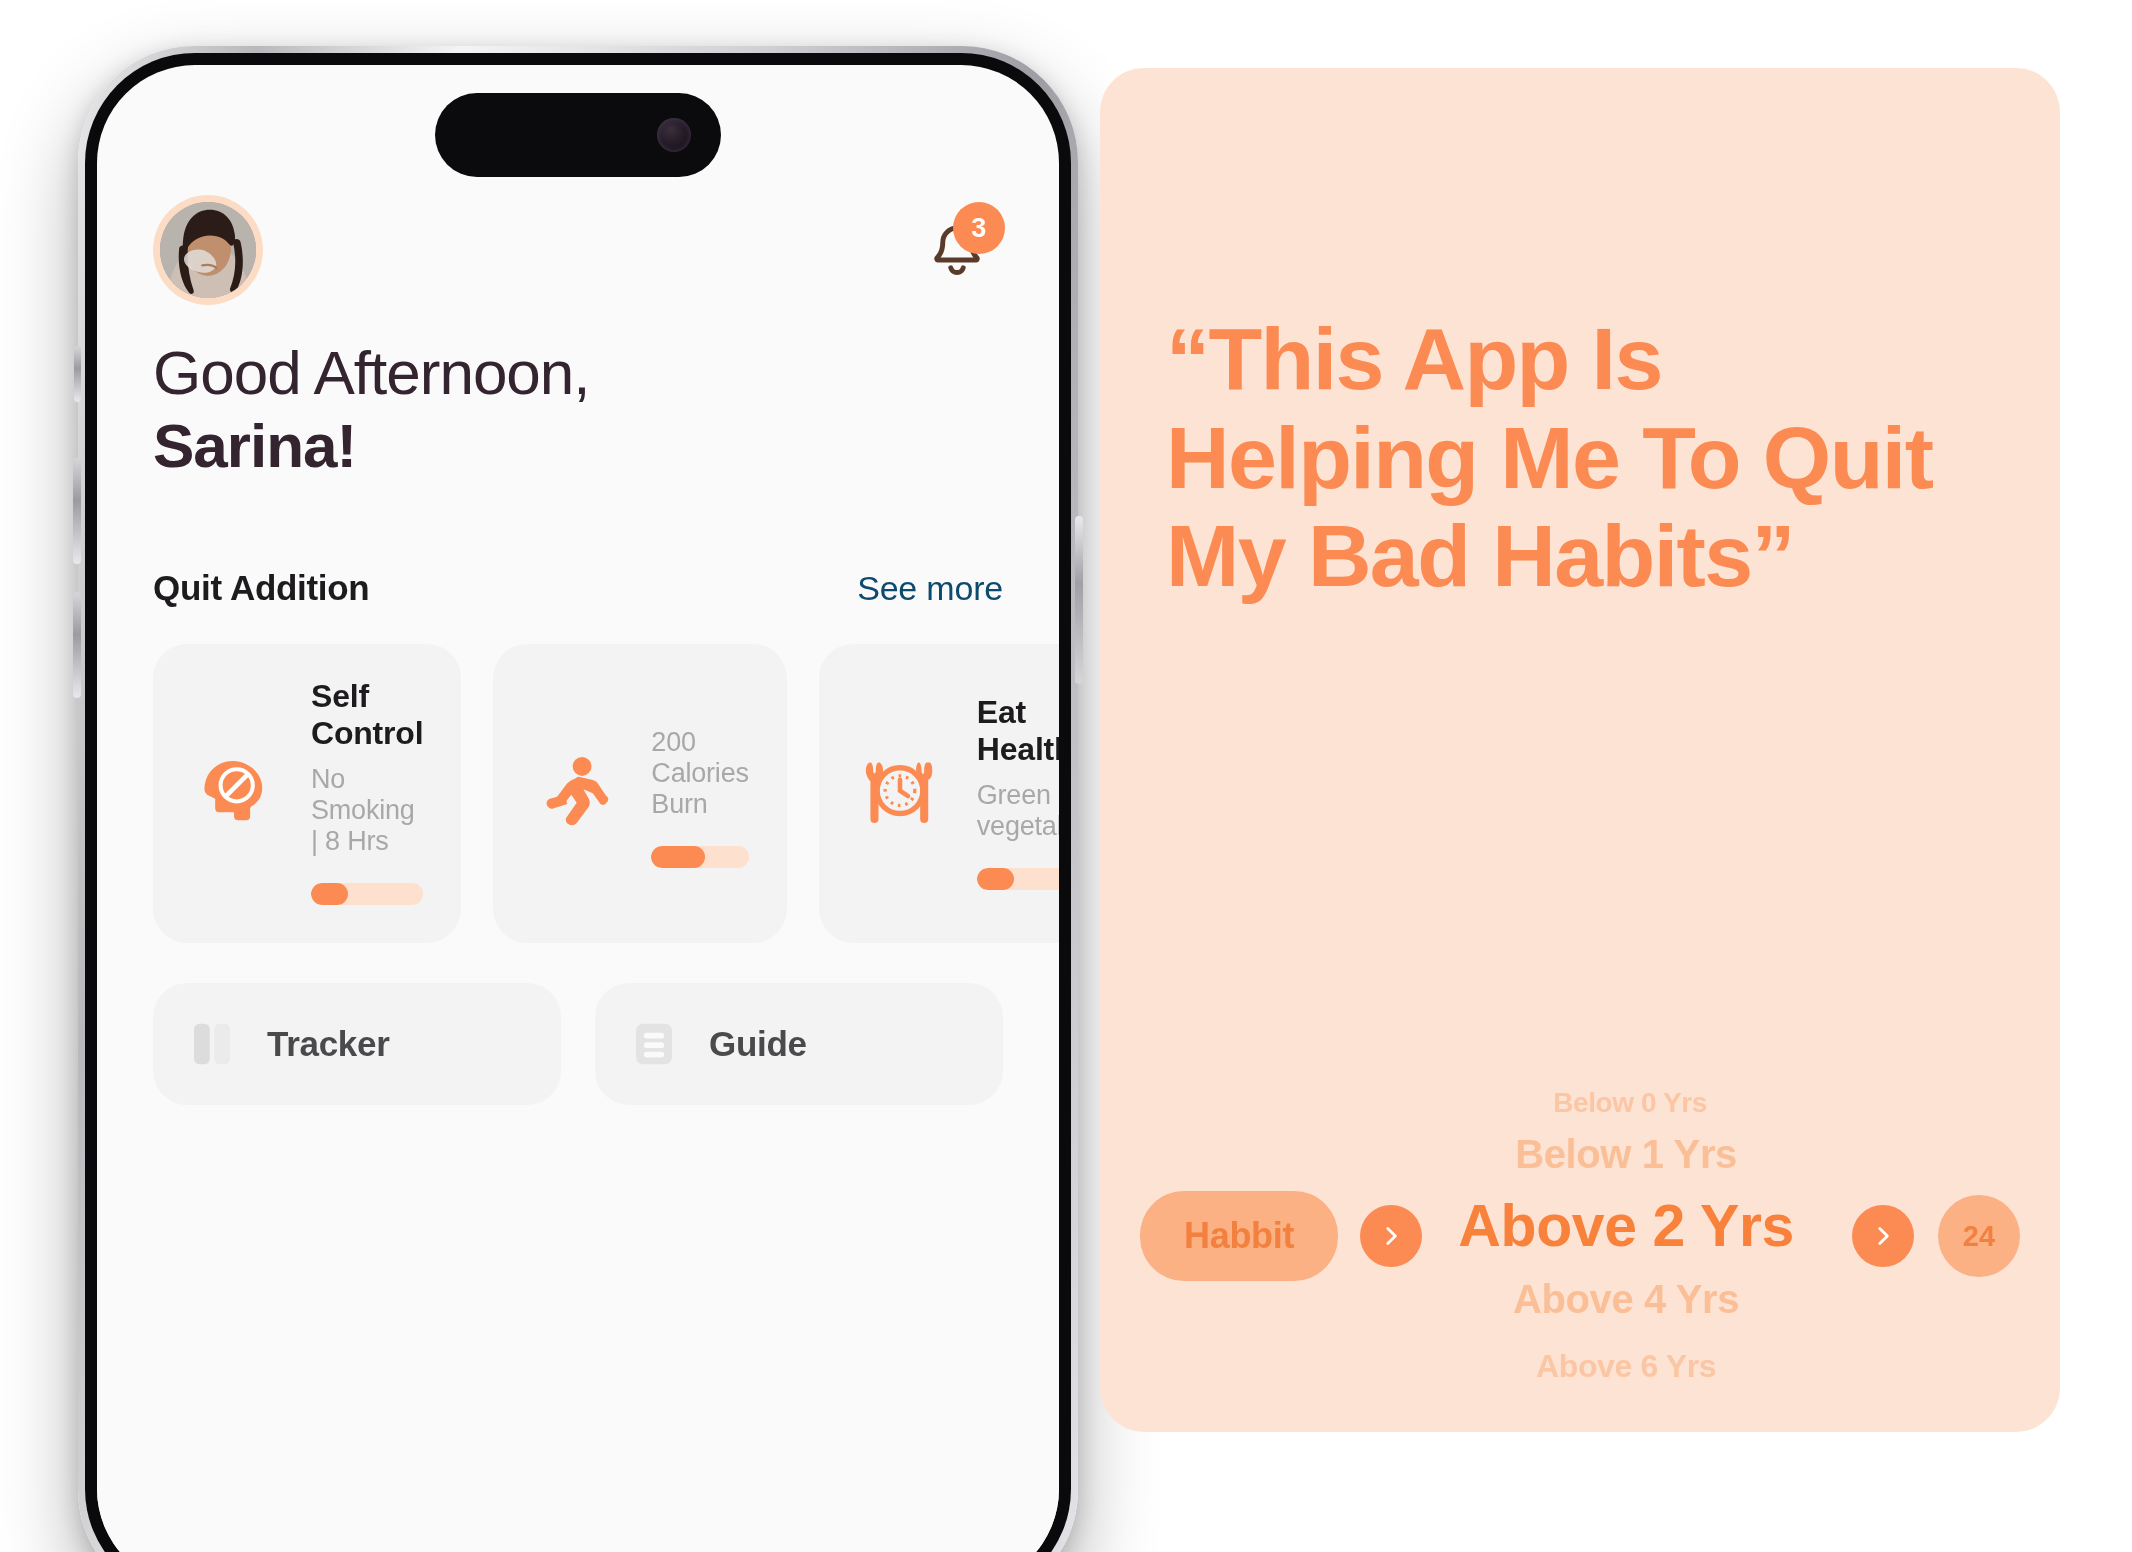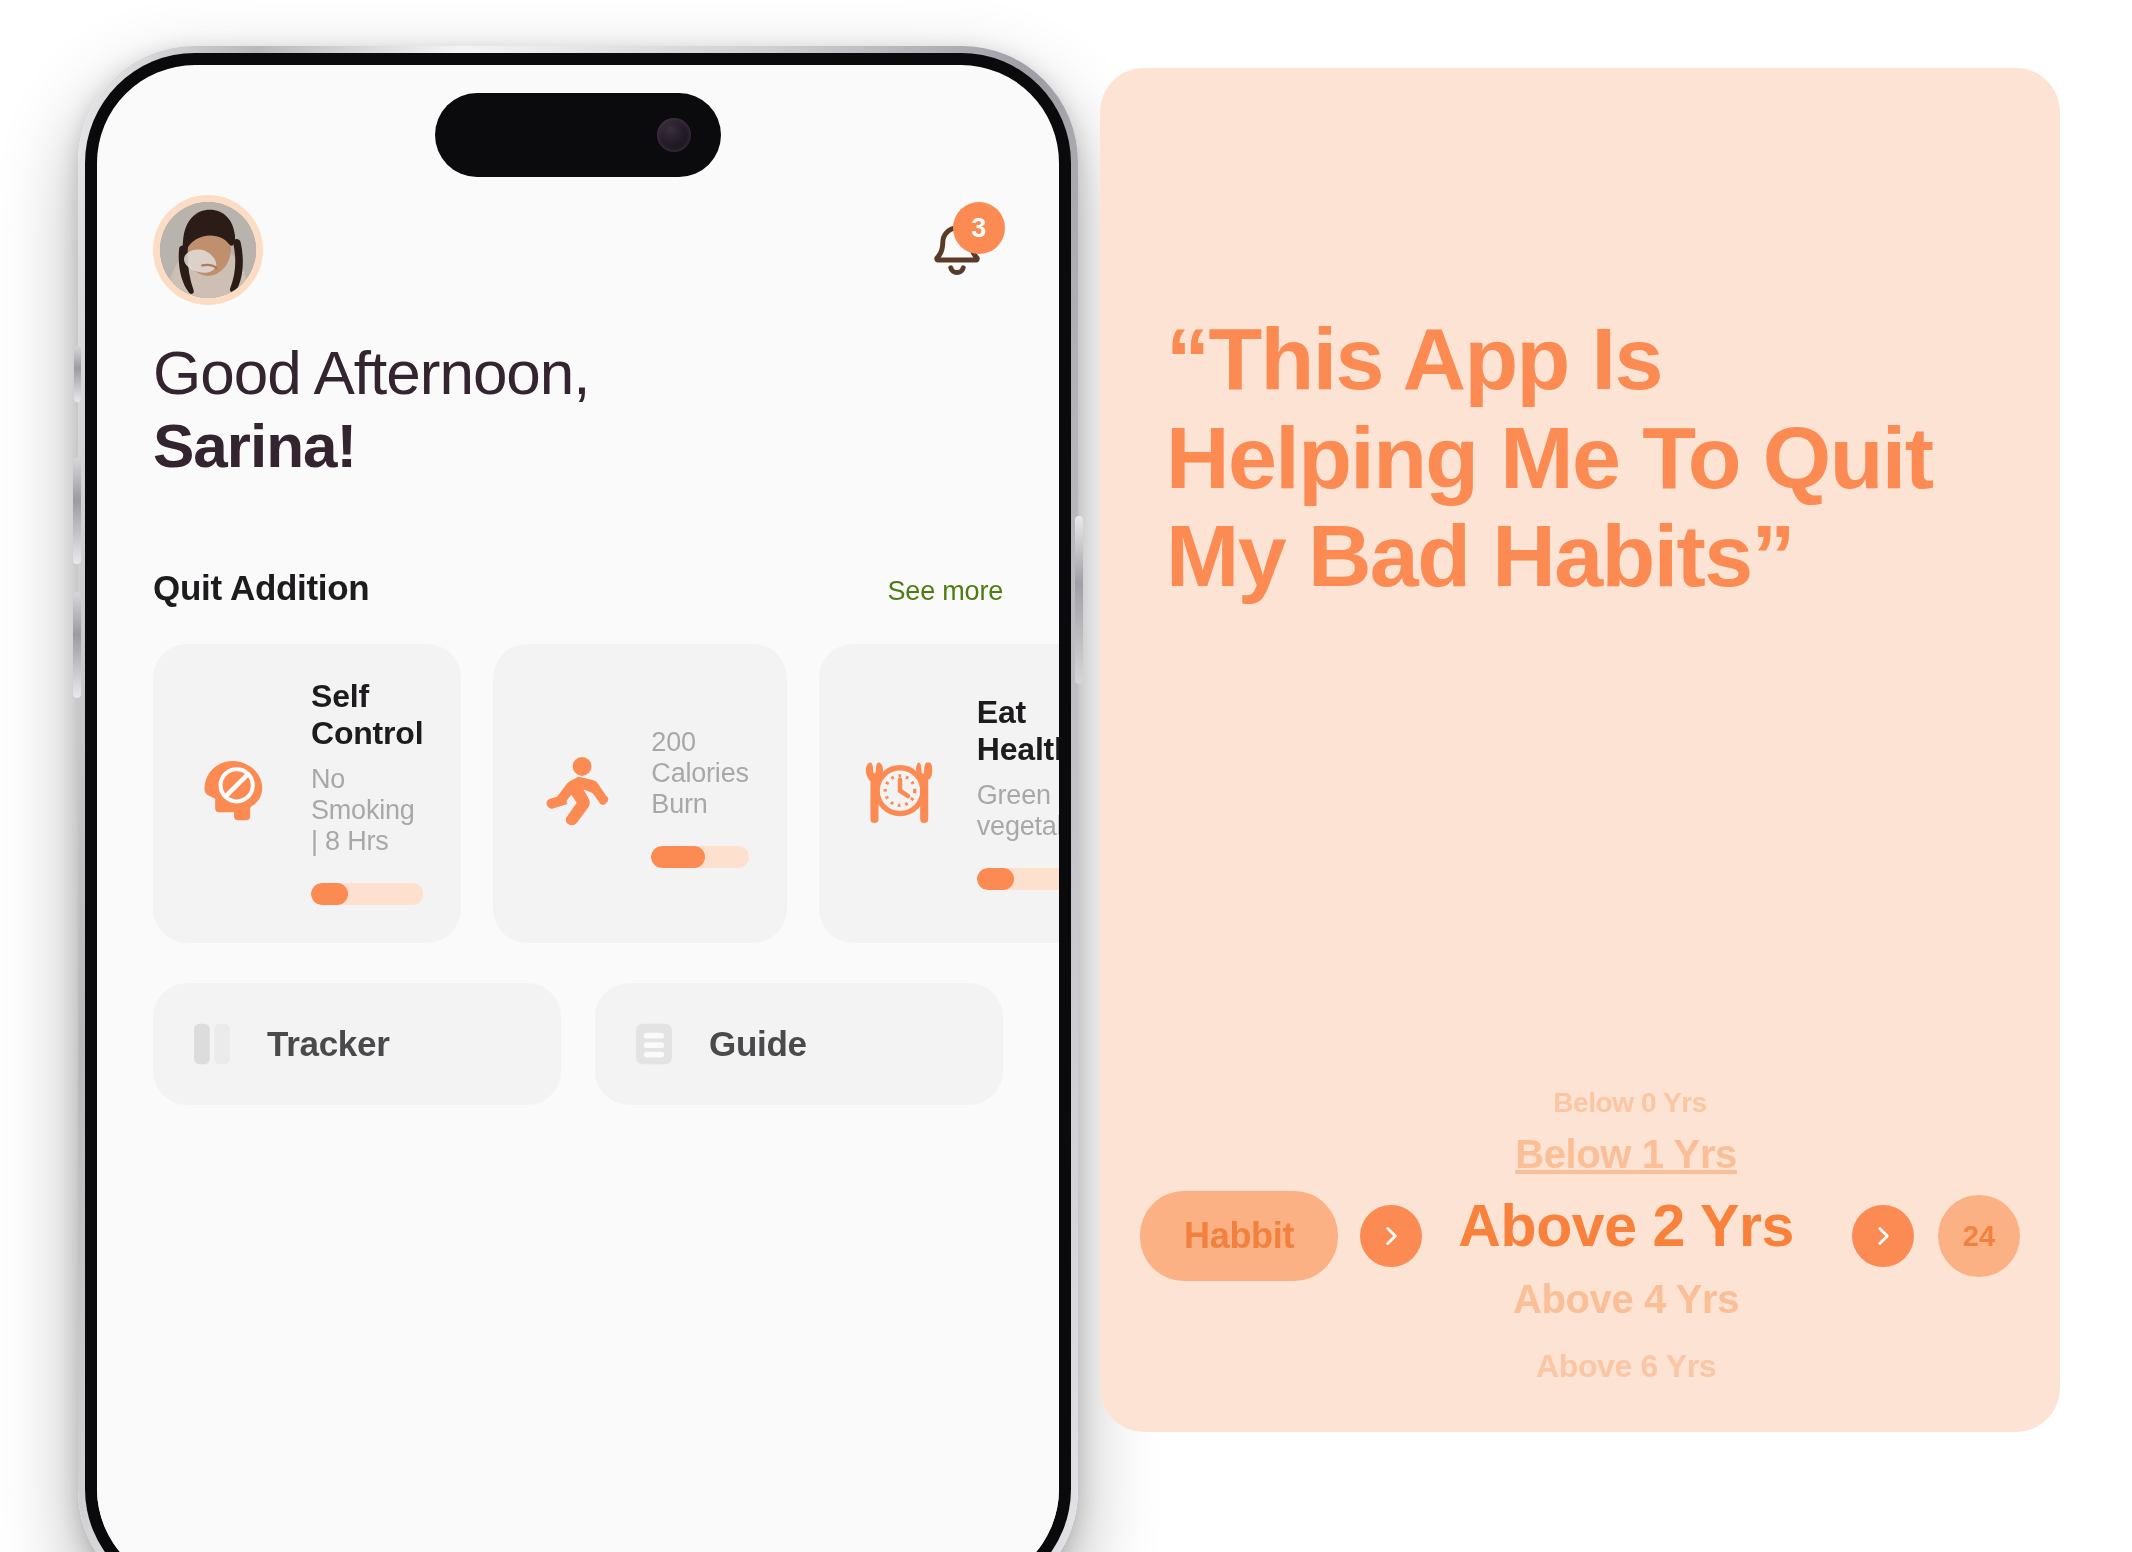--- a/index.html
+++ b/index.html
@@ -101,21 +101,21 @@
     font-size:62px; line-height:1.18;
     color:#34242F; letter-spacing:-1px;
   }
   .greeting .line2 { font-weight:bold; display:block; }
 
   .section-head {
     margin-top:86px;
     display:flex; align-items:baseline; justify-content:space-between;
   }
   .section-title { font-size:35px; font-weight:bold; color:#1D1B1E; letter-spacing:-.3px; }
-  .section-more  { font-size:27px; color:#4d7c0f; letter-spacing:-.2px; }
+  .section-more  { font-size:34px; color:#0c4a6e; letter-spacing:-.2px; }
 
   .habit-list { margin-top:36px; display:flex; flex-direction:row; gap:32px; }
   .habit-card {
     background:#F4F3F3; border-radius:34px;
     padding:34px 38px 38px 38px;
     display:flex; align-items:center; gap:34px;
   }
   .habit-icon {
     width:86px; height:86px; flex:none;
     display:flex; align-items:center; justify-content:center;
@@ -191,21 +191,21 @@
   .circle-btn svg { width:26px; height:26px; display:block; }
 
   .wheel {
     flex:1; height:100%;
     display:flex; flex-direction:column;
     align-items:center; justify-content:center;
     gap:4px; user-select:none;
   }
   .wheel-item { letter-spacing:-.4px; line-height:1.1; white-space:nowrap; }
   .wheel-item.w0 { font-size:28px; font-weight:bold; color:#FBC6A4;margin-left:8px; }
-  .wheel-item.w1 { font-size:40px; font-weight:bold; color:#FBBF97; margin-top:10px;text-decoration:underline; }
+  .wheel-item.w1 { font-size:40px; font-weight:bold; color:#FBBF97; margin-top:10px; }
   .wheel-item.w2 { font-size:59px; font-weight:bold; color:#F8813C; margin:14px 0; }
   .wheel-item.w3 { font-size:40px; font-weight:bold; color:#FBBF97; }
   .wheel-item.w4 { font-size:32px; font-weight:bold; color:#FBC6A4; margin-top:24px; }
 
   .count-chip {
     width:82px; height:82px; border-radius:50%;
     background:#FBB183; color:#F2813F;
     font-size:29px; font-weight:bold;
     display:flex; align-items:center; justify-content:center;
     flex:none; margin-left:24px;

